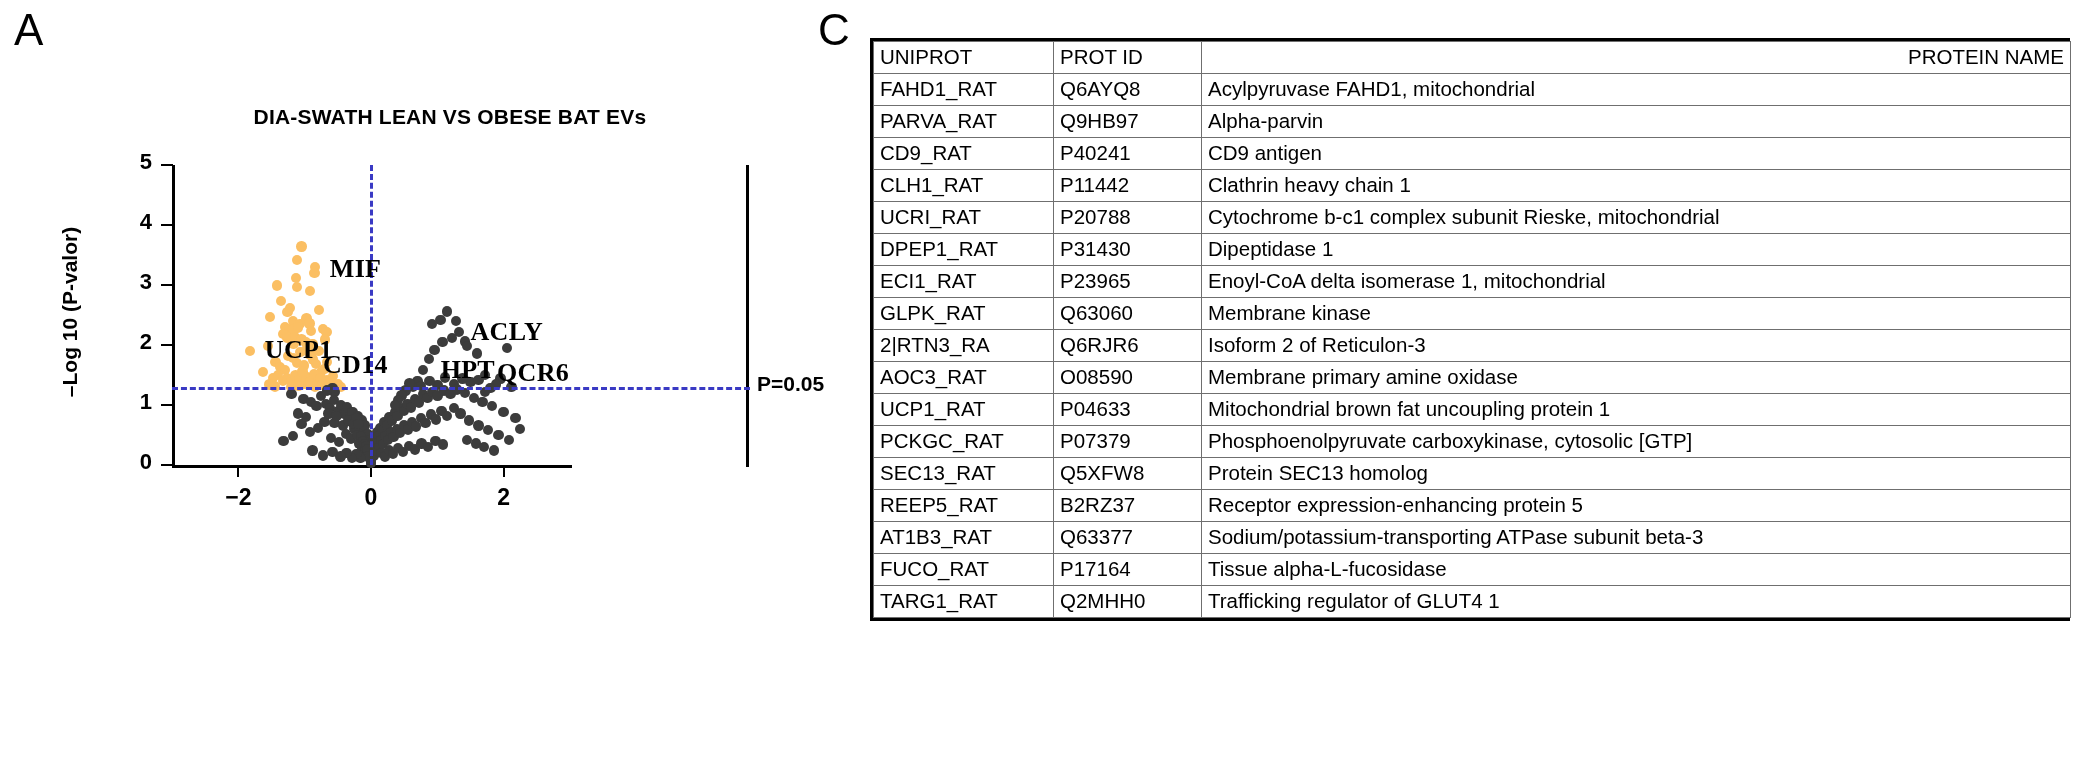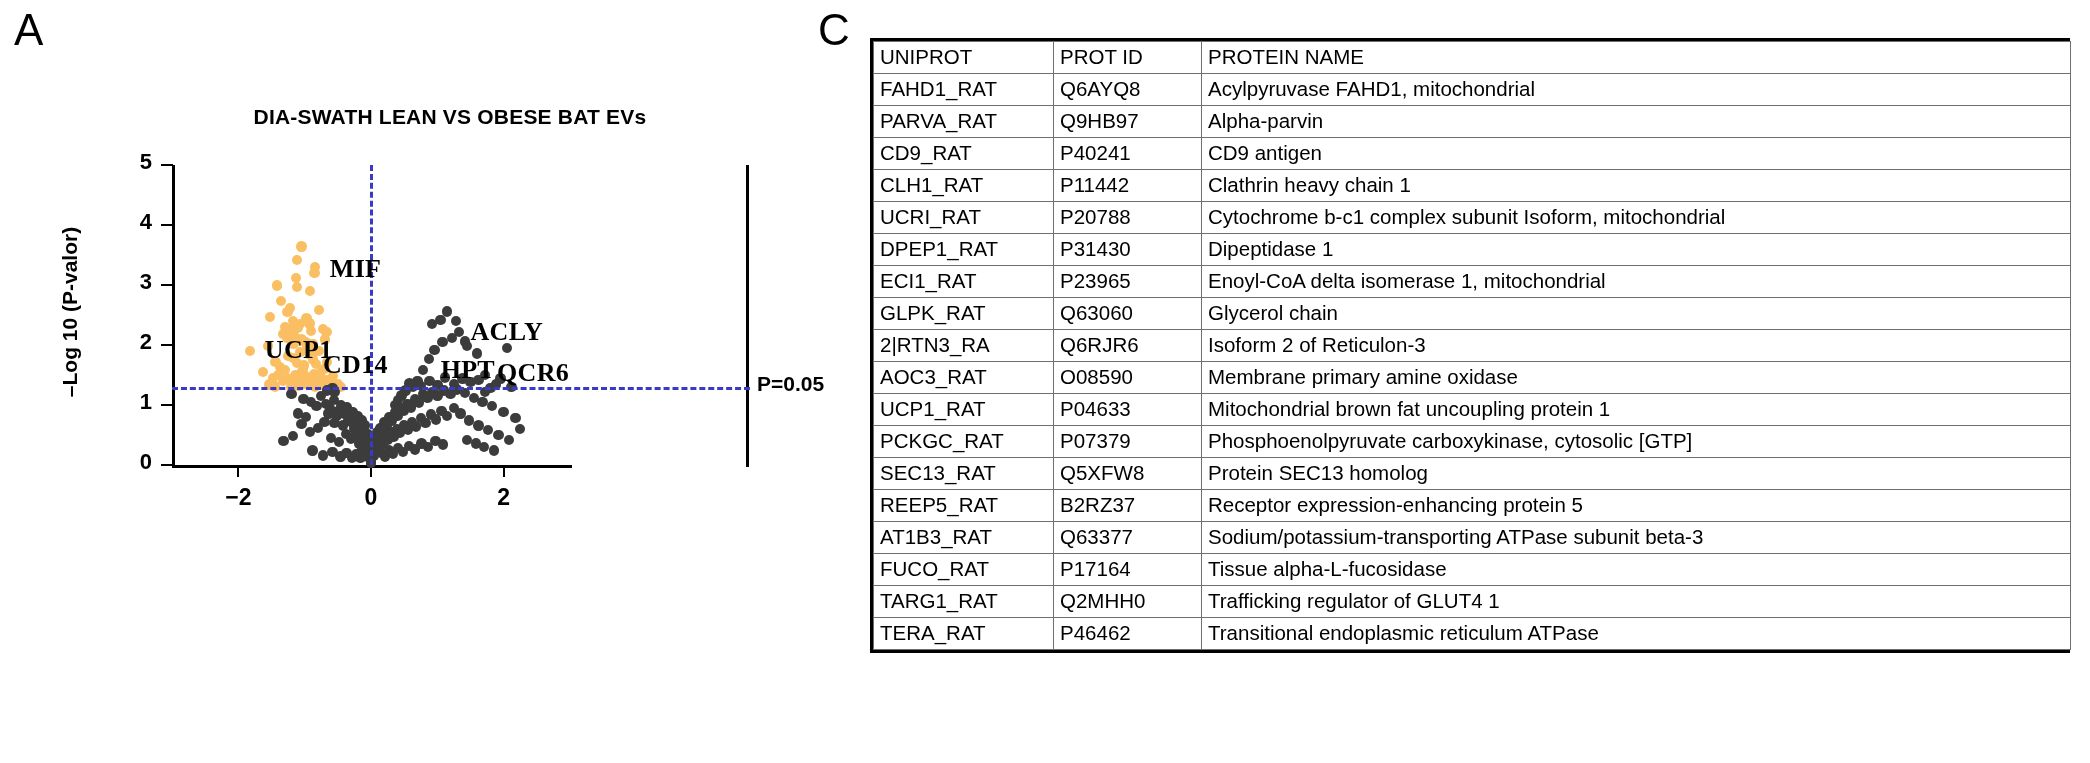--- a/index.html
+++ b/index.html
@@ -149,21 +149,21 @@
   table#protein-table tr.title-row td{
     border:none;
     border-bottom:1px solid #6f6f6f;
     text-align:center;
     font-weight:bold;
     font-size:21px;
     letter-spacing:.2px;
     height:30px;
   }
   table#protein-table tr.head-row td.col-name{
-    text-align:left;
+    text-align:right;
   }
   col.c1{width:180px;}
   col.c2{width:148px;}
   col.c3{width:auto;}
 </style>
 </head>
 <body>
 
 <div id="panel-a">
 
@@ -529,36 +529,36 @@
             <td>CD9 antigen</td>
           </tr>
           <tr>
             <td>CLH1_RAT</td>
             <td>P11442</td>
             <td>Clathrin heavy chain 1</td>
           </tr>
           <tr>
             <td>UCRI_RAT</td>
             <td>P20788</td>
-            <td>Cytochrome b-c1 complex subunit Isoform, mitochondrial</td>
+            <td>Cytochrome b-c1 complex subunit Rieske, mitochondrial</td>
           </tr>
           <tr>
             <td>DPEP1_RAT</td>
             <td>P31430</td>
             <td>Dipeptidase 1</td>
           </tr>
           <tr>
             <td>ECI1_RAT</td>
             <td>P23965</td>
             <td>Enoyl-CoA delta isomerase 1, mitochondrial</td>
           </tr>
           <tr>
             <td>GLPK_RAT</td>
             <td>Q63060</td>
-            <td>Glycerol chain</td>
+            <td>Membrane kinase</td>
           </tr>
           <tr>
             <td>2|RTN3_RA</td>
             <td>Q6RJR6</td>
             <td>Isoform 2 of Reticulon-3</td>
           </tr>
           <tr>
             <td>AOC3_RAT</td>
             <td>O08590</td>
             <td>Membrane primary amine oxidase</td>
@@ -590,22 +590,17 @@
           </tr>
           <tr>
             <td>FUCO_RAT</td>
             <td>P17164</td>
             <td>Tissue alpha-L-fucosidase</td>
           </tr>
           <tr>
             <td>TARG1_RAT</td>
             <td>Q2MHH0</td>
             <td>Trafficking regulator of GLUT4 1</td>
-          </tr>
-          <tr>
-            <td>TERA_RAT</td>
-            <td>P46462</td>
-            <td>Transitional endoplasmic reticulum ATPase</td>
           </tr>
         </tbody>
     </table>
   </div>
 </div>
 
 </body></html>

